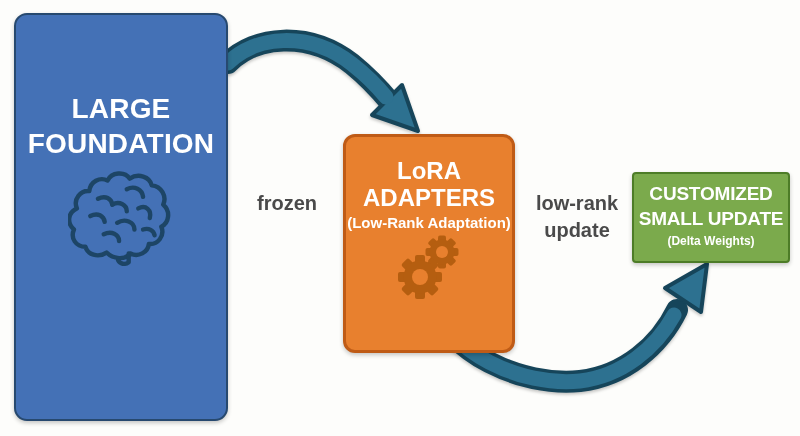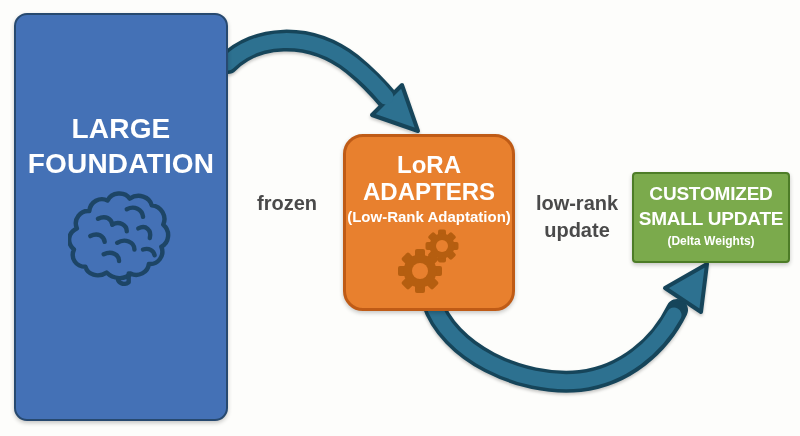--- a/index.html
+++ b/index.html
@@ -18,28 +18,28 @@
   .arrows{position:absolute;left:0;top:0;z-index:1;}
   .arrow-shape{filter:drop-shadow(0 2px 1.5px rgba(0,0,0,.22));}
   .box{
     position:absolute; z-index:2; box-sizing:border-box;
     color:var(--box-text); text-align:center; font-weight:700;
     box-shadow:0 2px 4px rgba(0,0,0,.22);
   }
   .box-blue{
     left:14px; top:13px; width:214px; height:408px;
     background:var(--blue-fill); border:2.5px solid var(--blue-border);
-    border-radius:13px; padding-top:96px;
+    border-radius:13px; padding-top:76px;
   }
   .box-blue .title{font-size:28px; line-height:35px; letter-spacing:.2px;}
   .brain-wrap{margin-top:9px;}
   .box-orange{
-    left:343px; top:134px; width:172px; height:177px;
+    left:343px; top:134px; width:172px; height:219px;
     background:var(--orange-fill); border:3px solid var(--orange-border);
-    border-radius:20px; padding-top:14px;
+    border-radius:12px; padding-top:20px;
   }
   .box-orange .title{font-size:24px; line-height:27px;}
   .box-orange .subtitle{font-size:15px; line-height:19px; margin-top:2px;}
   .gears-wrap{margin-top:3px;}
   .box-green{
     left:632px; top:172px; width:158px; height:91px;
     background:var(--green-fill); border:2.5px solid var(--green-border);
     border-radius:4px; padding-top:7px;
   }
   .box-green .title{font-size:19px; line-height:25px; letter-spacing:-.2px;}

